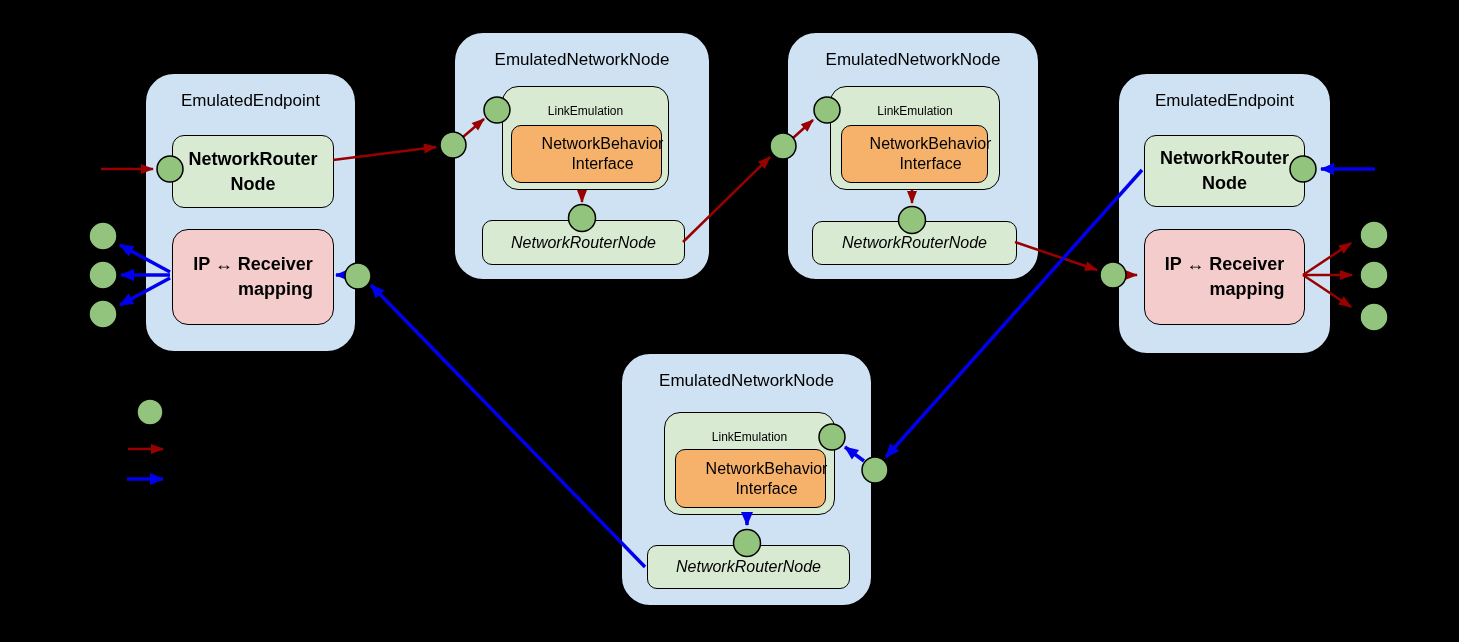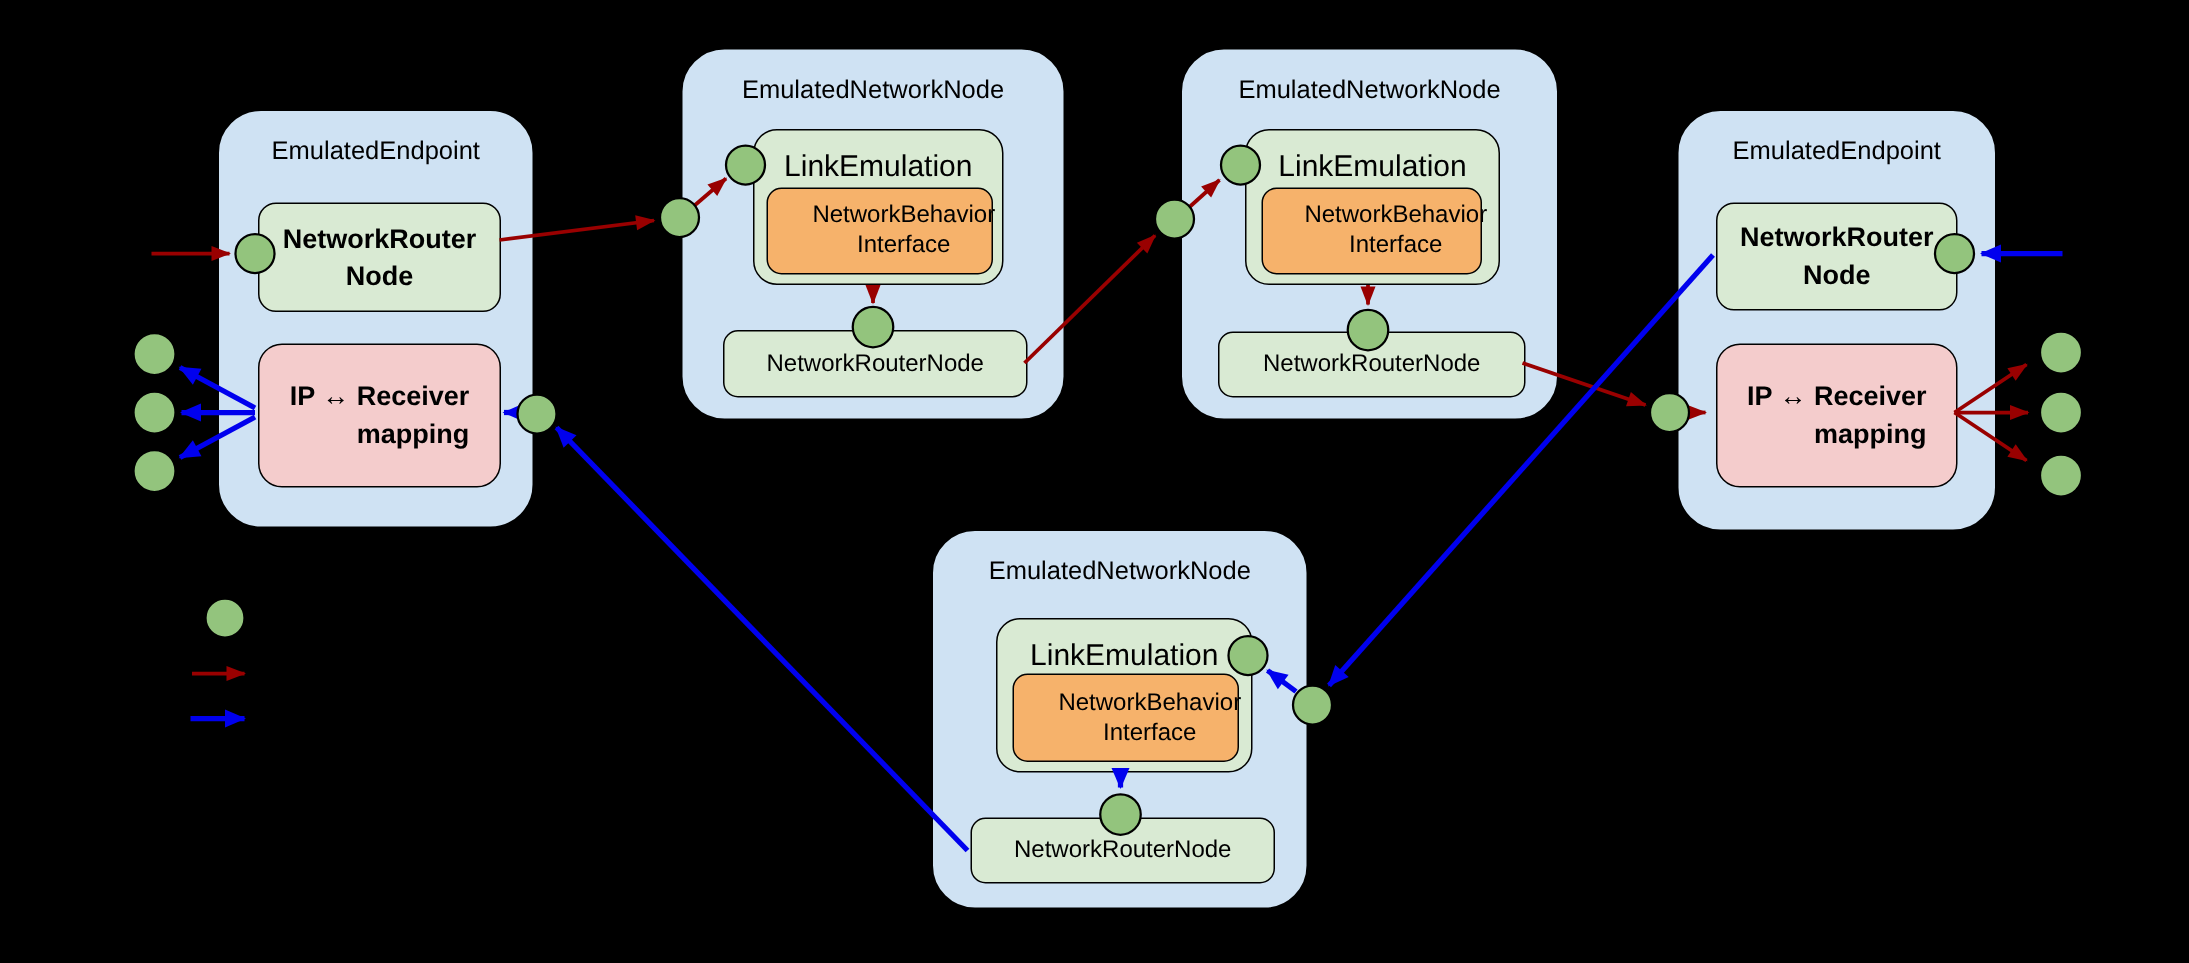--- a/index.html
+++ b/index.html
@@ -58,42 +58,42 @@
     border: 1.6px solid var(--border, #000);
     border-radius: 16px;
     box-sizing: border-box;
   }
   .link-label {
     position: absolute;
     top: 14px;
     left: 0;
     right: 0;
     text-align: center;
-    font-size: 20px;
+    font-size: 12px;
     line-height: 20px;
     white-space: nowrap;
   }
   .behavior-box {
     position: absolute;
     background: var(--behavior-fill, #f6b26b);
     border: 1.6px solid var(--border, #000);
     border-radius: 10px;
     box-sizing: border-box;
     display: flex;
     align-items: center;
     justify-content: center;
     text-align: center;
     padding-left: 32px;
   }
   .nn-label {
     font-size: 16px;
     line-height: 20px;
     white-space: pre-line;
   }
-  .router-line { border-radius: 10px; }
+  .router-line { border-radius: 10px; font-style: italic; }
   .overlay {
     position: absolute;
     left: 0;
     top: 0;
     width: 1459px;
     height: 642px;
     pointer-events: none;
   }
 </style>
 </head>

